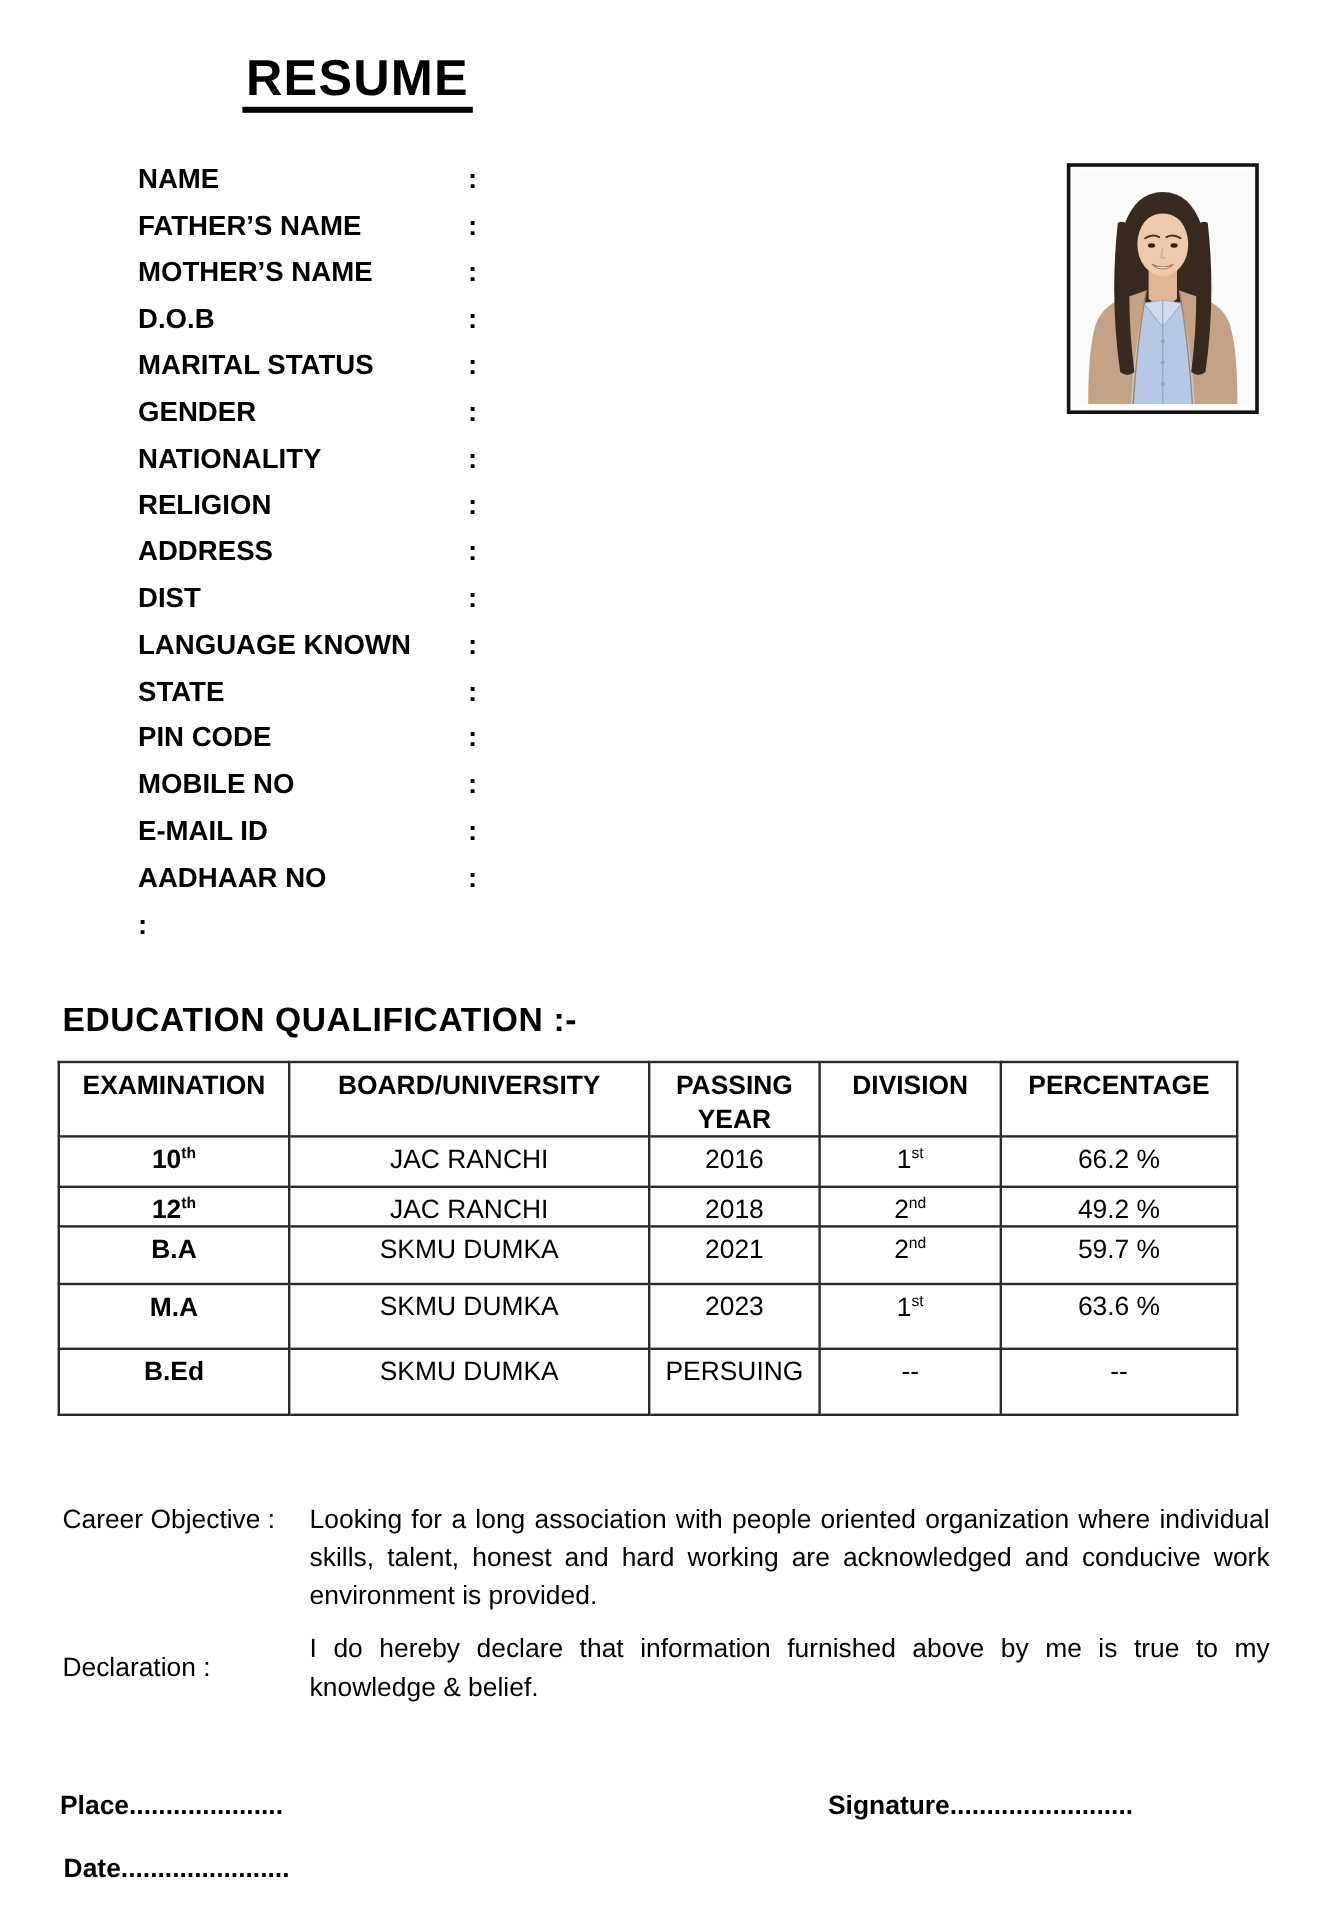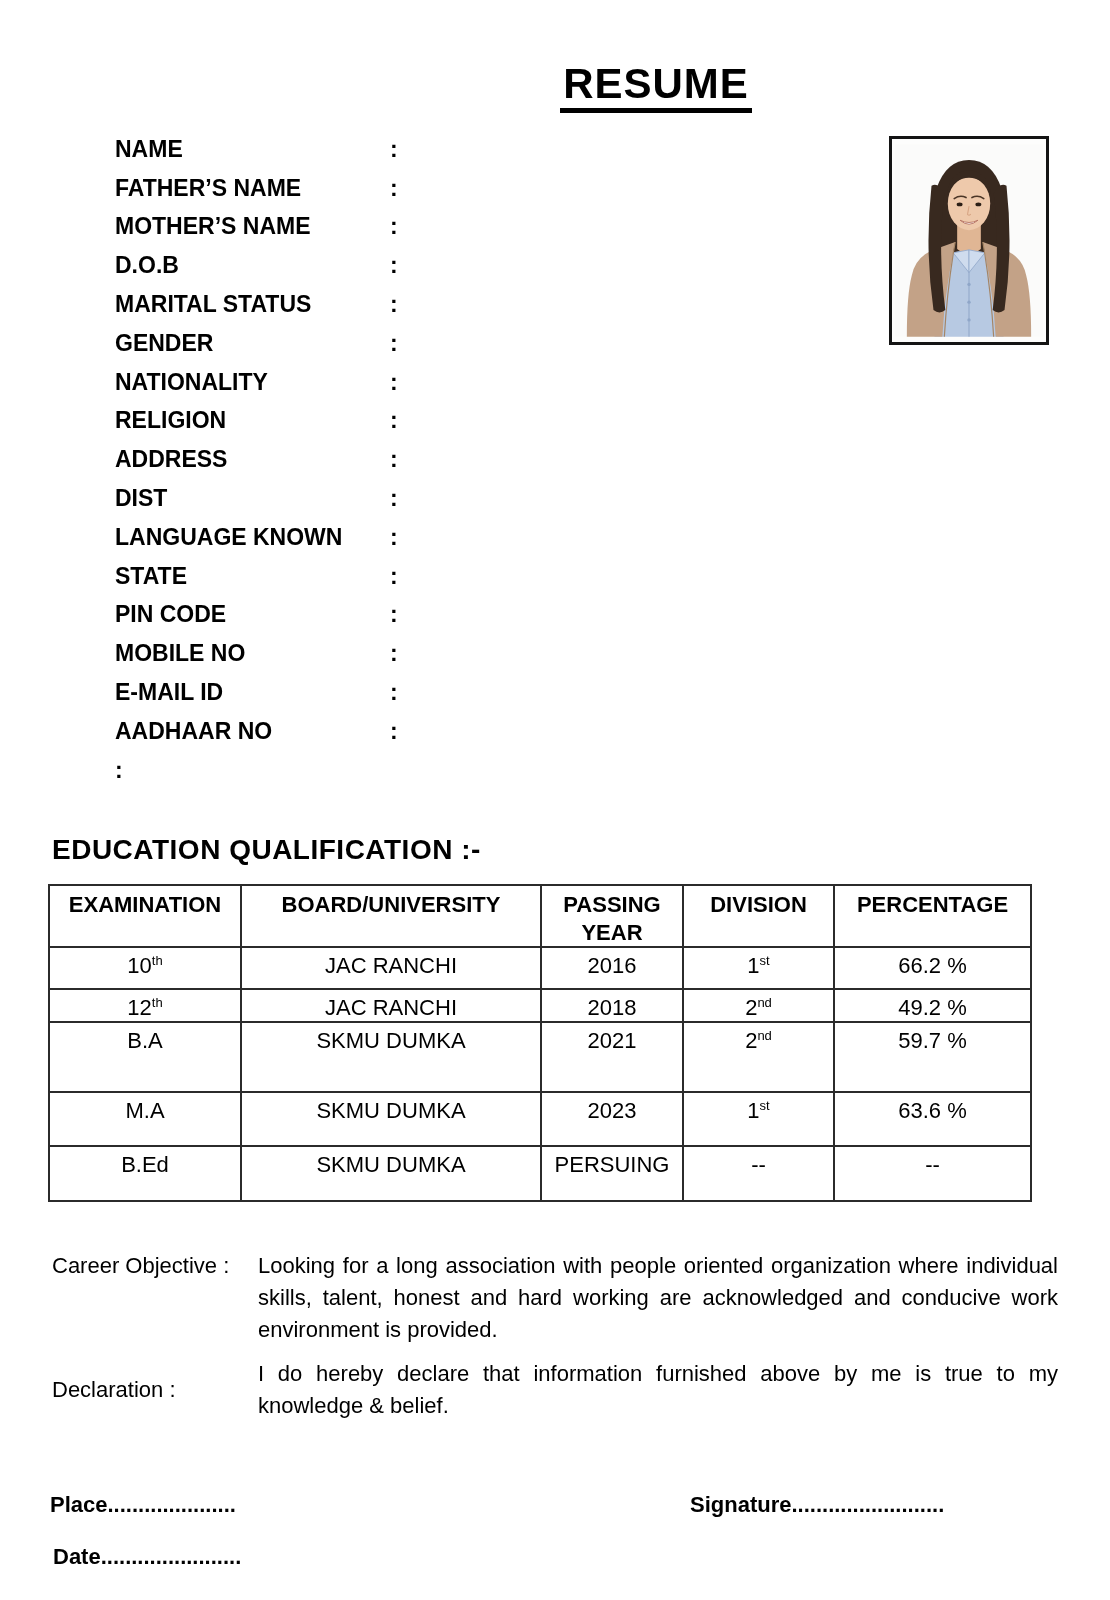--- a/index.html
+++ b/index.html
@@ -6,21 +6,21 @@
   .page {
     position:relative;
     width:1110px; height:1600px;
     background:#ffffff;
     font-family:"Liberation Sans", sans-serif;
     color:#000;
     overflow:hidden;
   }
 
   
-  .title-wrap { position:absolute; top:62px; left:0; width:100%; text-align:center; }
+  .title-wrap { position:absolute; top:43px; left:0; width:100%; }
   .title-inner { display:inline-block; margin-left:202px; }
   .title {
     display:inline-block;
     font-size:42px; font-weight:bold; letter-spacing:1px;
     border-bottom:5px solid #000; padding:0 3px 2px 3px;
     line-height:1.05;
   }
 
   
   .personal { position:absolute; left:115px; top:130px; font-size:23px; font-weight:bold; }
@@ -45,25 +45,25 @@
     width:982px; border-collapse:collapse; table-layout:fixed;
     font-size:22px; text-align:center;
   }
   table.edu th, table.edu td {
     border:2px solid #2b2b2b;
     vertical-align:top;
     padding:5px 4px 0 4px;
     overflow:hidden;
   }
   table.edu th { font-weight:bold; line-height:1.25; }
-  table.edu td.c-exam { font-weight:normal;border-radius:15px; }
+  table.edu td.c-exam { font-weight:bold;border-radius:15px; }
   tr.tr-head { height:56px; }
   tr.tr-r0 { height:42px; }
   tr.tr-r1 { height:31px; }
-  tr.tr-r2 { height:70px; }
+  tr.tr-r2 { height:48px; }
   tr.tr-r3 { height:54px; }
   tr.tr-r4 { height:55px; }
   sup.small { font-size:13px; }
 
   
   .para-block { position:absolute; left:52px; display:flex; font-size:22px; line-height:32px; }
   .para-label { width:206px; flex:0 0 206px; font-weight:normal; }
   .para-text  { width:800px; text-align:justify; }
   .obj-block  { top:1250px; }
   .decl-block { top:1358px;align-items:center; }

